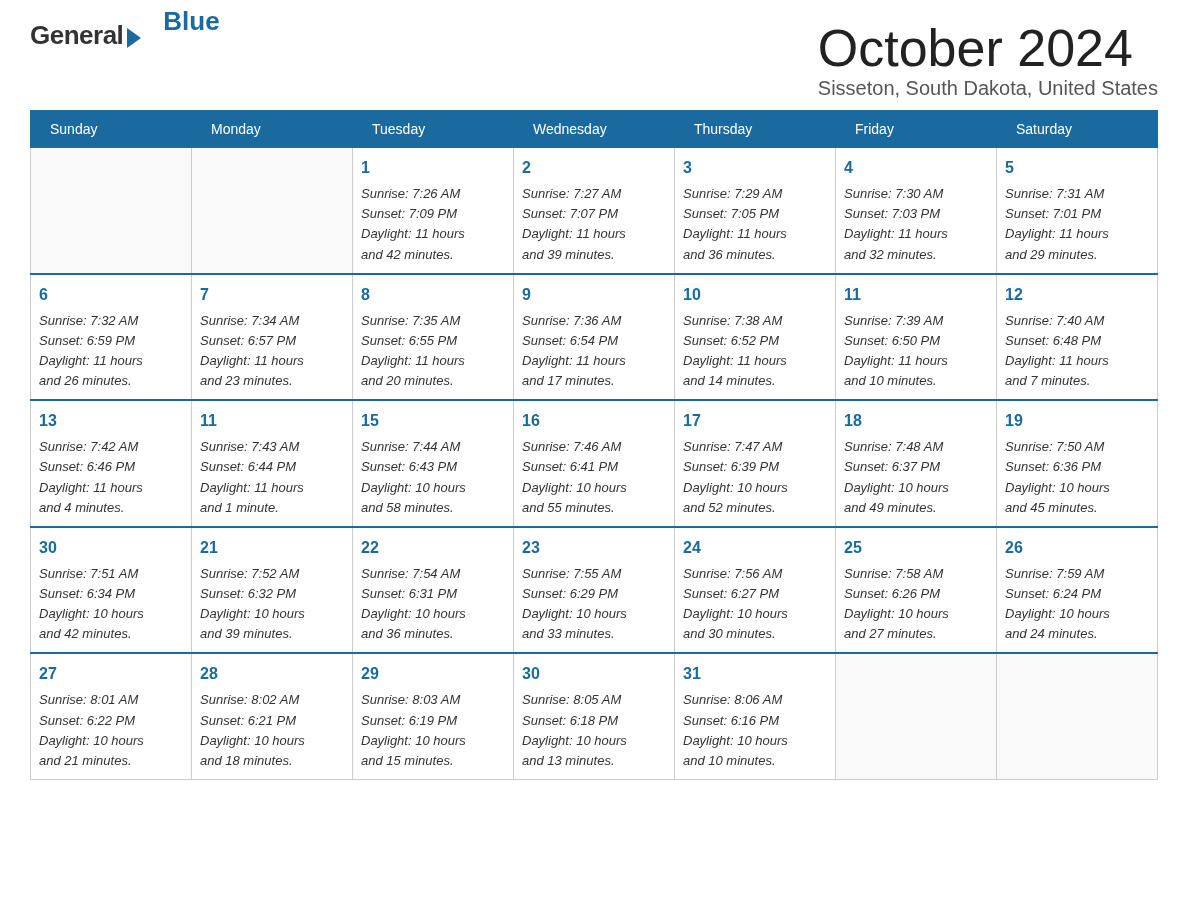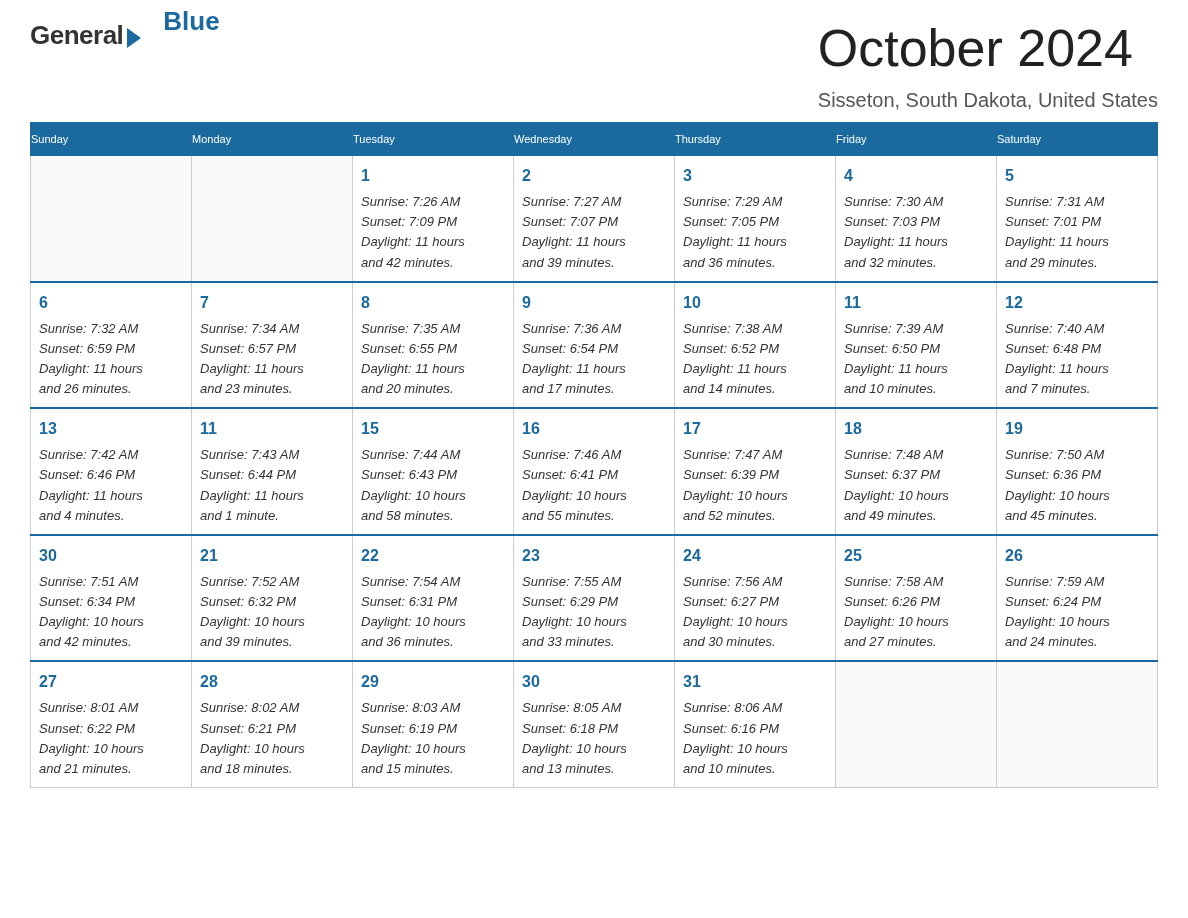--- a/index.html
+++ b/index.html
@@ -52,32 +52,32 @@
     }
     .month-title {
       font-size: 52px;
       font-weight: normal;
       color: #222;
       line-height: 1.1;
     }
     .location {
       font-size: 20px;
       color: #555;
-      margin-top: 12px;
+      margin-top: 0;
     }
     .calendar {
       width: 100%;
       border-collapse: collapse;
       margin-top: 10px;
     }
     .calendar th {
       background: #1a6aa0;
       color: #fff;
-      padding: 10px 0;
-      font-size: 11px;
+      padding: 10px 19px;
+      font-size: 14px;
       font-weight: normal;
       text-align: left;
       border: 1px solid #1a6aa0;
     }
     .calendar td {
       vertical-align: top;
       padding: 8px 8px;
       border: 1px solid #ccc;
       width: 14.28%;
       min-height: 110px;

